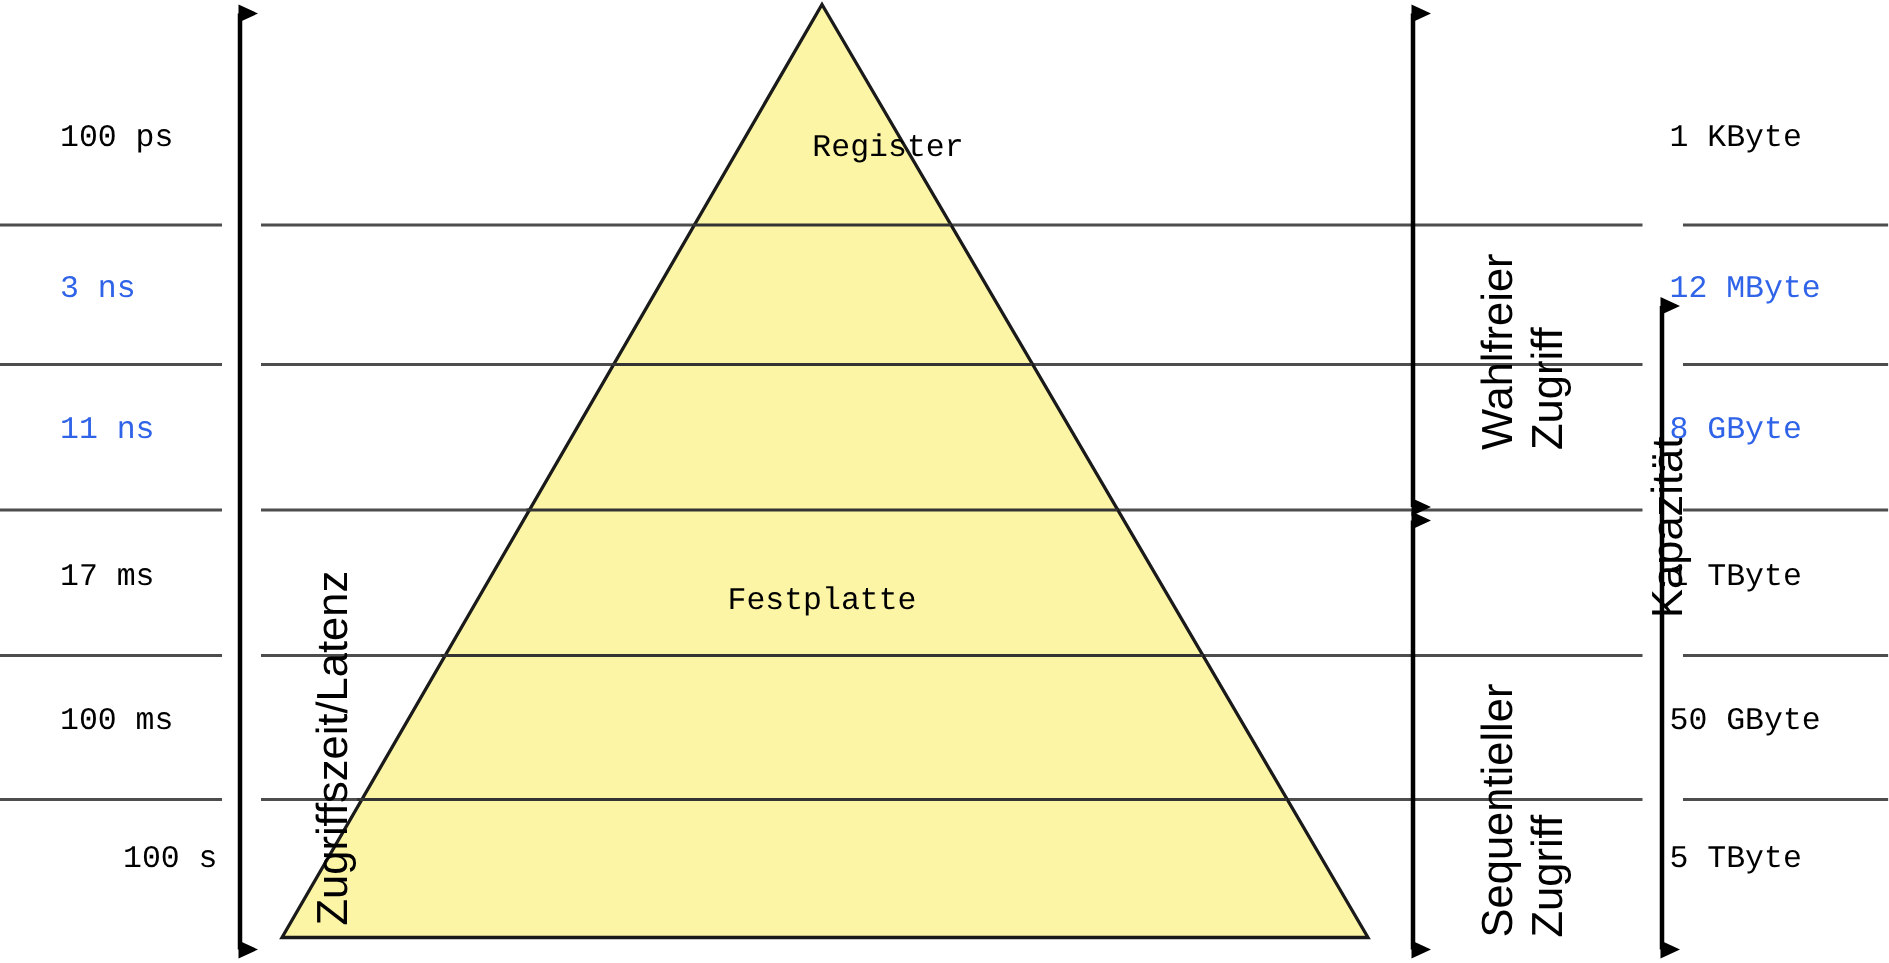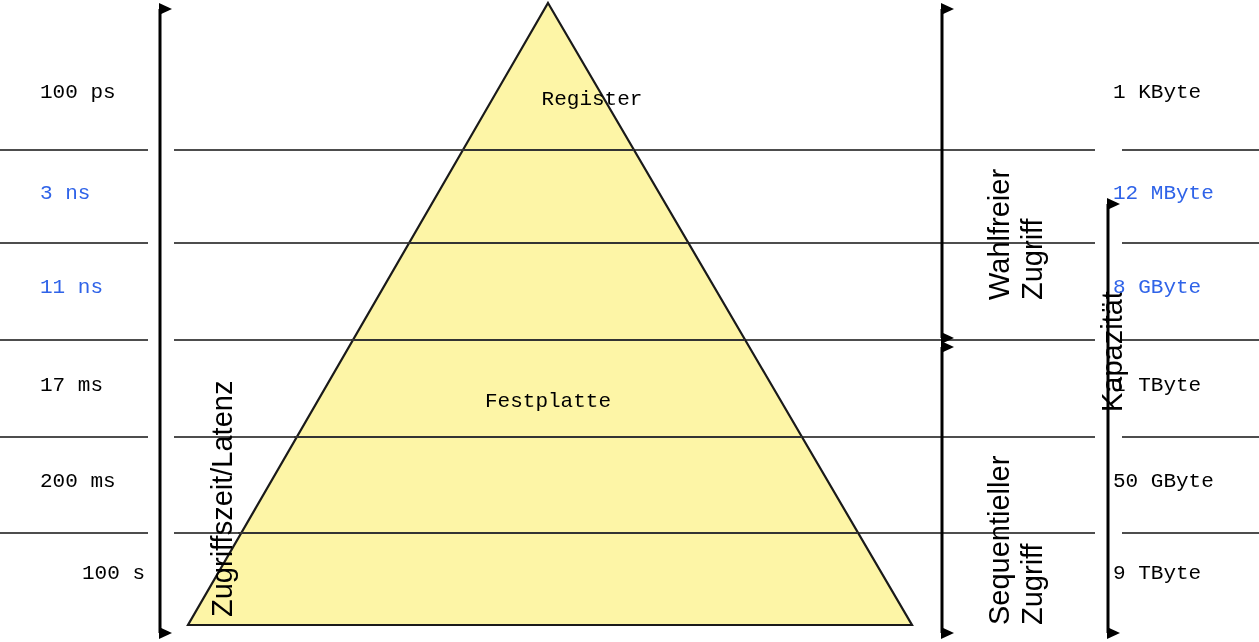--- a/index.html
+++ b/index.html
@@ -135,19 +135,19 @@
   <div class="lbl left-col blue" style="top:183px;">3 ns</div>
   <div class="lbl right-col blue" style="top:183px;">12 MByte</div>
 
   <div class="lbl left-col blue" style="top:277px;">11 ns</div>
   <div class="lbl right-col blue" style="top:277px;">8 GByte</div>
 
   <div class="lbl left-col" style="top:375px;">17 ms</div>
   <div class="lbl tier-lbl" style="top:375px;margin-top:16px;">Festplatte</div>
   <div class="lbl right-col" style="top:375px;">1 TByte</div>
 
-  <div class="lbl left-col" style="top:471px;">200 ms</div>
+  <div class="lbl left-col" style="top:471px;">100 ms</div>
   <div class="lbl right-col" style="top:471px;">50 GByte</div>
 
   <div class="lbl left-col" style="top:563px;margin-left:42px;">100 s</div>
-  <div class="lbl right-col" style="top:563px;">9 TByte</div>
+  <div class="lbl right-col" style="top:563px;">5 TByte</div>
 
 </div>
 
 </body></html>

